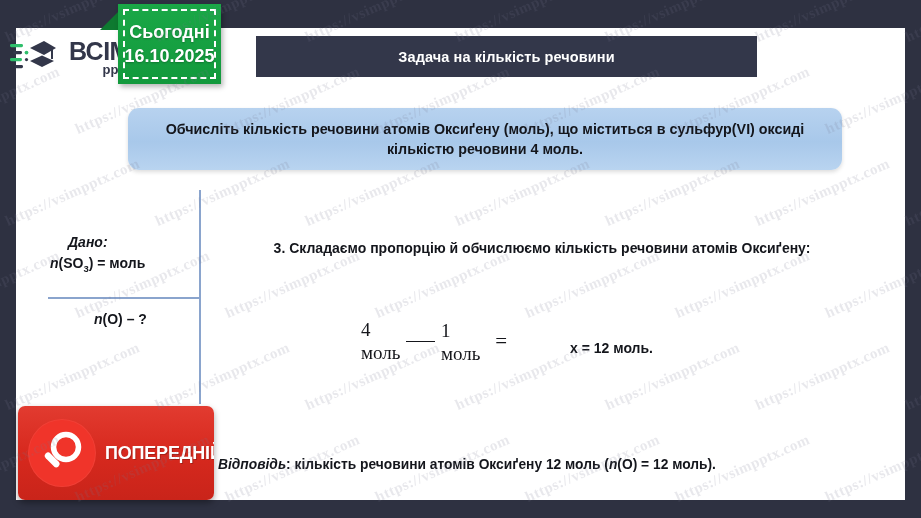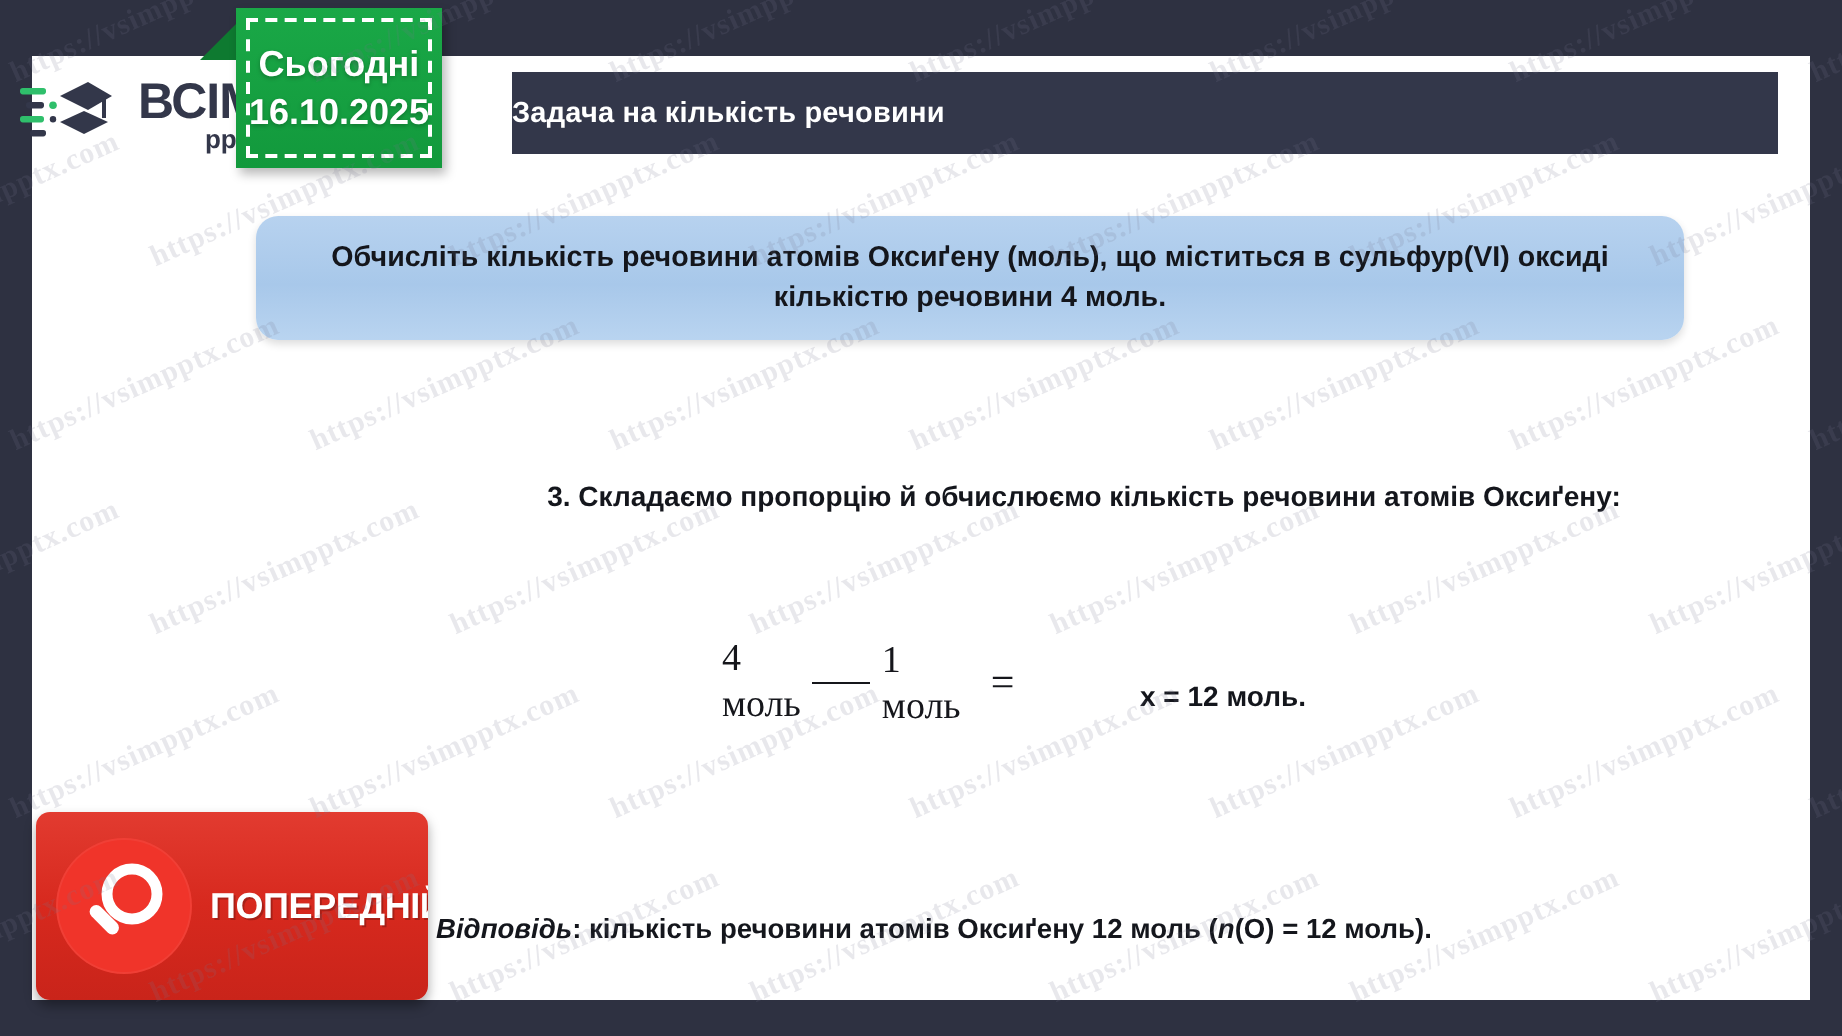--- a/index.html
+++ b/index.html
@@ -79,23 +79,23 @@
   #badge-fold{
     position:absolute;left:100px;top:10px;
     width:20px;height:20px;
     background:#0e7a30;
     z-index:29;
     clip-path:polygon(100% 0,100% 100%,0 100%);
   }
   
   #header-bar{
     position:absolute;left:256px;top:36px;
-    width:633px;height:41px;
+    width:501px;height:41px;
     background:#33374a;
-    display:flex;align-items:center;justify-content:flex-start;
+    display:flex;align-items:center;justify-content:center;
     z-index:15;
   }
   #header-title{
     color:#ffffff;font-size:14.5px;font-weight:700;
     letter-spacing:.1px;
   }
   
   #task-box{
     position:absolute;left:128px;top:108px;
     width:714px;height:62px;
@@ -199,20 +199,31 @@
 <body>
 
 <div id="frame">
 
   <div id="slide">
 
     <div id="task-box" style="left:112px;top:80px;">
       <div id="task-text">Обчисліть кількість речовини атомів Оксиґену (моль), що міститься в сульфур(VI) оксиді кількістю речовини 4 моль.</div>
     </div>
 
+    <div id="given-block" style="top:158px;left:18px;">
+      <div id="given-vline"></div>
+      <div id="given-hline"></div>
+      <div id="given-label">Дано:</div>
+      <div id="given-value">
+        <span class="it">n</span><span>(SO</span><sub>3</sub><span>) = моль</span>
+      </div>
+      <div id="find-value">
+        <span class="it">n</span><span>(O) – ?</span>
+      </div>
+    </div>
 
     <div id="step-text" style="top:210px;left:222px;">3. Складаємо пропорцію й обчислюємо кількість речовини атомів Оксиґену:</div>
 
     <div id="math-row" style="top:290px;left:339px;">
       <div class="frac">
         <div class="num">4 моль</div>
         <div class="bar"></div>
         <div class="den">1 моль</div>
       </div>
       <div class="eqsign">=</div>

